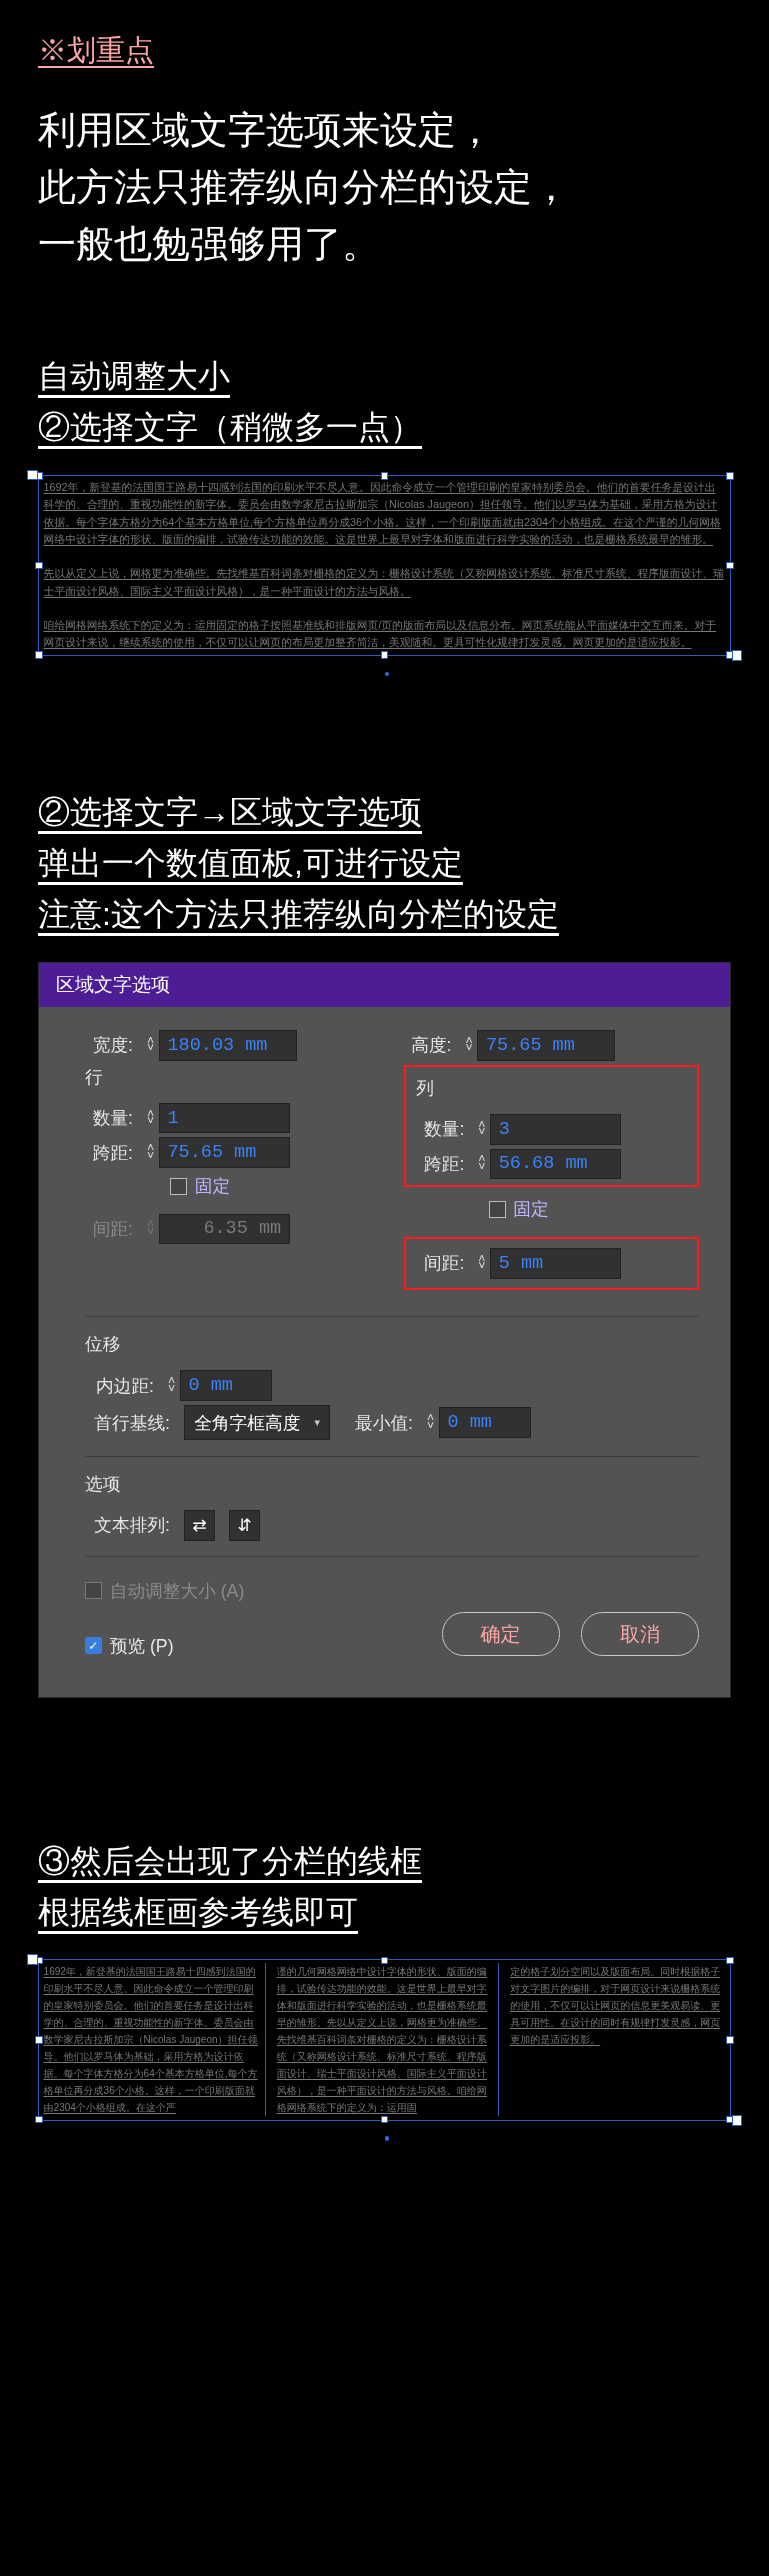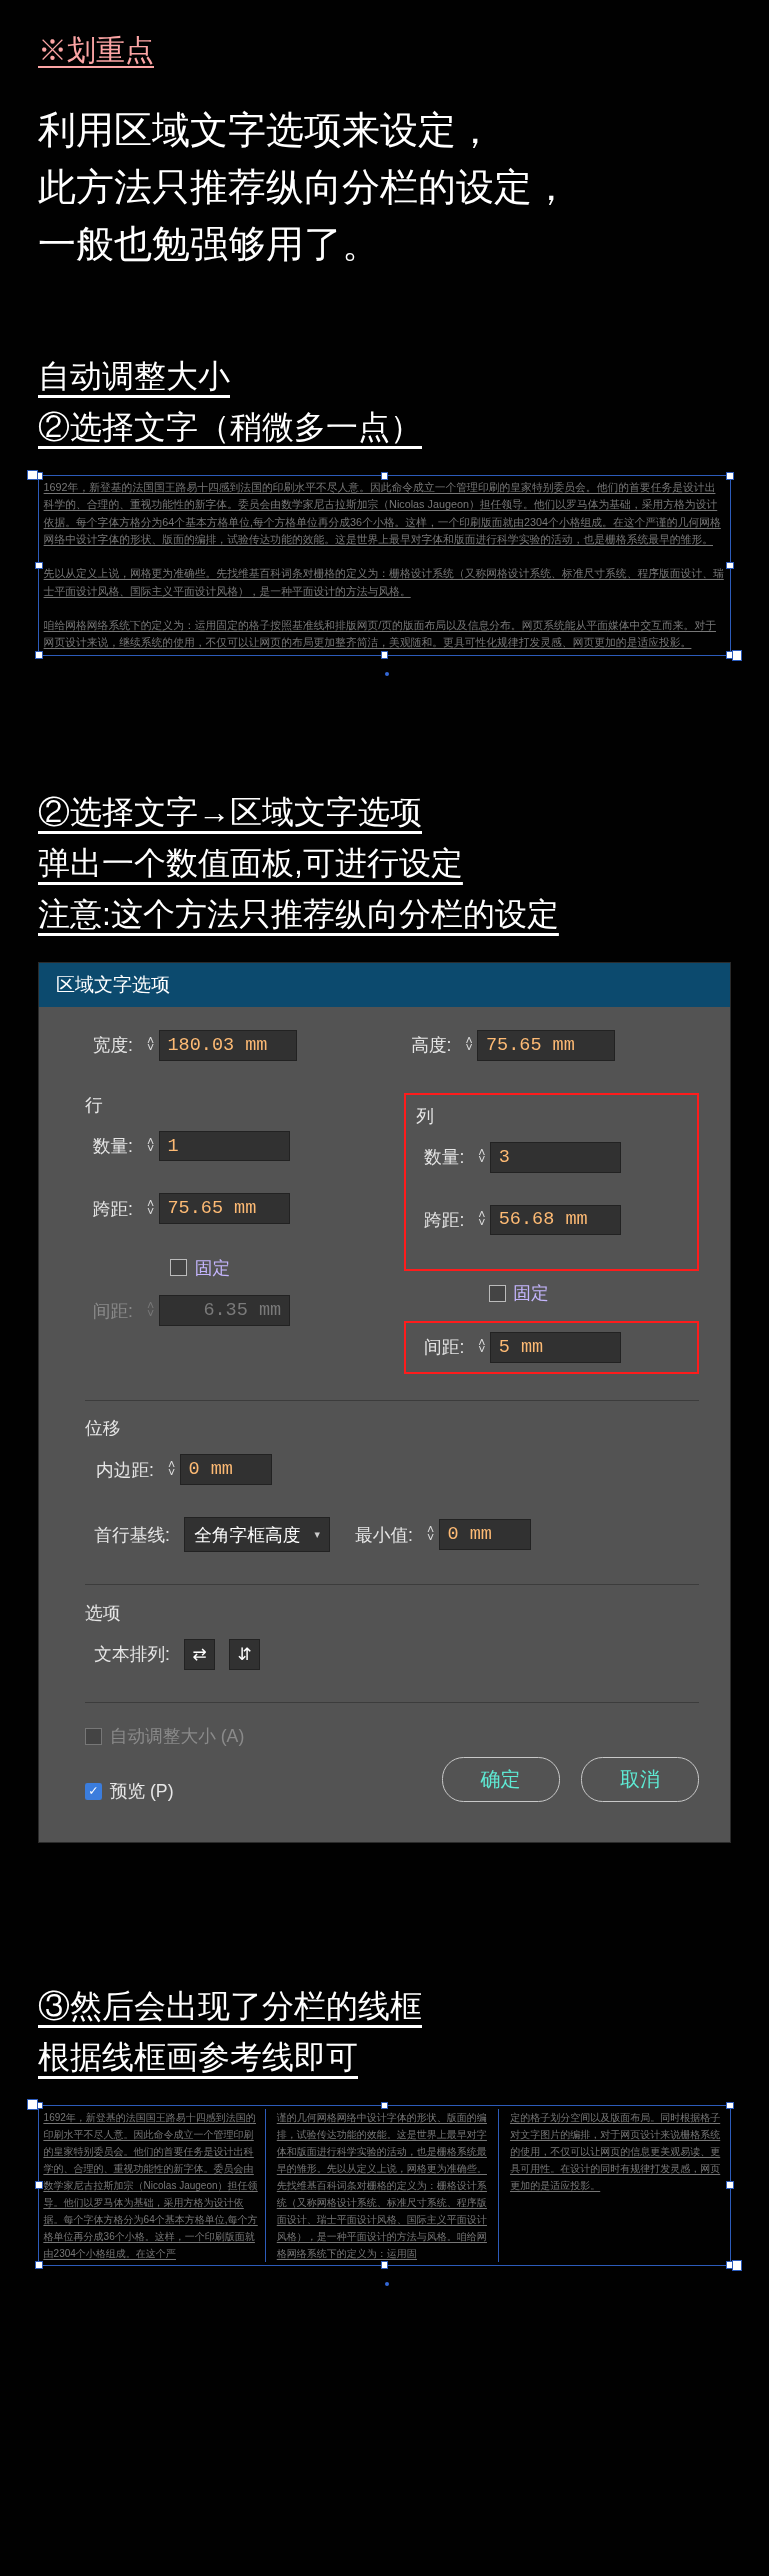--- a/index.html
+++ b/index.html
@@ -86,35 +86,35 @@
   word-break: break-all;
 }
 
 
 .panel {
   background: #535353;
   border: 0.8px solid #2b2b2b;
   margin-bottom: 138px;
 }
 .panel-titlebar {
-  background: #0c4a6e;
+  background: #4c1d95;
   color: #fff;
   font-size: 19px;
   padding: 9.2px 17px;
 }
 .panel-body {
   padding: 23px 31px 31px 46px;
   font-size: 17.7px;
   color: #e6e6e6;
 }
 .row {
   display: flex;
   align-items: center;
   gap: 14px;
-  margin-bottom: 32px;
+  margin-bottom: 4px;
 }
 .lbl {
   color: #e6e6e6;
   min-width: 48px;
   text-align: right;
 }
 .dim-lbl { color: #8a8a8a; }
 .stepper {
   display: flex;
   align-items: center;
@@ -124,21 +124,21 @@
   display: flex;
   flex-direction: column;
   line-height: 0.6;
   font-size: 12.3px;
   color: #ddd;
 }
 .stepper .arrows span { cursor: pointer; }
 .field {
   background: #313131;
   border: 0.8px solid #222;
-  color: #fdba74;
+  color: #3b82f6;
   font-family: "Courier New", monospace;
   font-size: 18.5px;
   padding: 3.8px 7.7px;
   min-width: 131px;
 }
 .field.wide { min-width: 138px; }
 .field.dim { color: #7a7a7a; text-align: right; }
 .two-col {
   display: flex;
   gap: 23px;
@@ -220,21 +220,21 @@
 .buttons {
   display: flex;
   gap: 21.5px;
   justify-content: flex-end;
   margin-top: -31px;
 }
 .btn {
   background: #535353;
   border: 1.5px solid #c8c8c8;
   border-radius: 21.5px;
-  color: #5eead4;
+  color: #fca5a5;
   font-size: 20px;
   padding: 7.7px 38px;
   cursor: pointer;
 }
 .illus-3 { margin-bottom: 31px; }
 </style>
 </head>
 <body>
 
 <div class="header-tag">※划重点</div>

